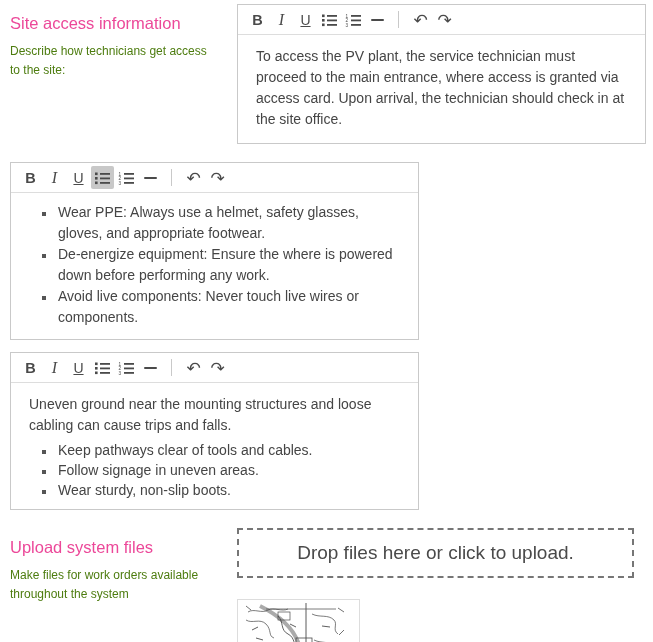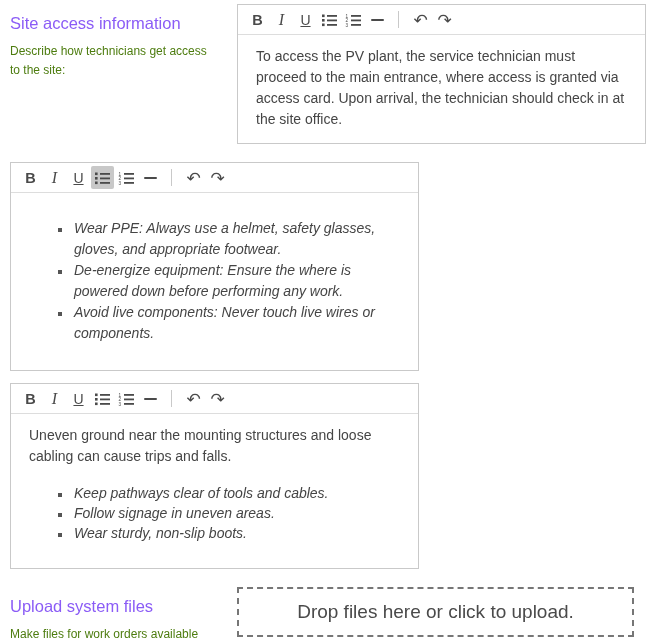--- a/index.html
+++ b/index.html
@@ -8,21 +8,21 @@
     font-family:"Liberation Sans","DejaVu Sans",sans-serif;
     -webkit-font-smoothing:antialiased;
   }
   .page{padding:4px 0 0 10px;}
   .row{display:flex;}
   .row.gap-lg{margin-bottom:18px;}
   .row.gap-md{margin-bottom:12px;}
   .col-left{width:227px;flex:none;box-sizing:border-box;padding:10px 14px 0 0;}
   .col-right{width:409px;flex:none;}
   .section-title{
-    font-size:16.5px;font-weight:400;color:#8b5cf6;margin:0 0 9px 0;
+    font-size:16.5px;font-weight:400;color:#ec4899;margin:0 0 9px 0;
   }
   .section-desc{
     font-size:12px;color:#4d7c0f;line-height:1.55;max-width:205px;
   }
   
   .editor{border:1px solid #c9c9c9;background:#fff;}
   .ed-toolbar{
     display:flex;align-items:center;height:29px;padding:0 8px;
     border-bottom:1px solid #ddd;
   }
@@ -34,21 +34,21 @@
   .tb-bold{font-weight:700;font-size:14.5px;}
   .tb-italic{font-family:"Liberation Serif","DejaVu Serif",serif;font-style:italic;font-size:16px;}
   .tb-underline{text-decoration:underline;font-size:14px;}
   .tb-arrow{font-family:"DejaVu Sans",sans-serif;font-size:17px;line-height:1;padding-top:1px;}
   .tb-sep{width:1px;height:17px;background:#c9c9c9;margin:0 10px 0 8px;flex:none;}
   .tb-hr{display:block;width:13px;height:2px;background:#4a4a4a;border-radius:1px;}
   .ed-body{
     padding:7px 14px 9px;font-size:14px;line-height:21px;color:#454545;cursor:text;
   }
   .ed-body p{margin:4px;}
-  .ed-body ul{margin:16px;padding-left:31px;list-style-type:square;font-style:italic;}
+  .ed-body ul{margin:0;padding-left:31px;list-style-type:square;}
   .ed-body li{padding-left:2px;}
   .ed-body li::marker{color:#555;font-size:12px;}
   .ed-body.list-only{padding-top:9px;padding-bottom:11px;}
   .ed-body.list-only li{line-height:20.5px;margin-bottom:1px;}
   .ed-body.mixed li{line-height:20px;}
   
   .dropzone{
     width:397px;height:50px;box-sizing:border-box;border:2px dashed #767676;
     display:flex;align-items:center;justify-content:center;
     color:#4a4a4a;font-size:19px;cursor:pointer;margin-bottom:21px;

